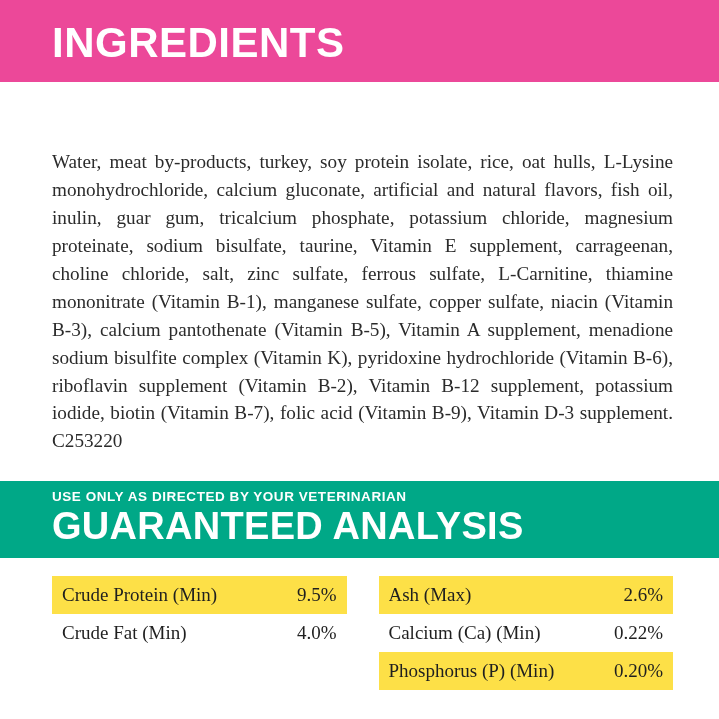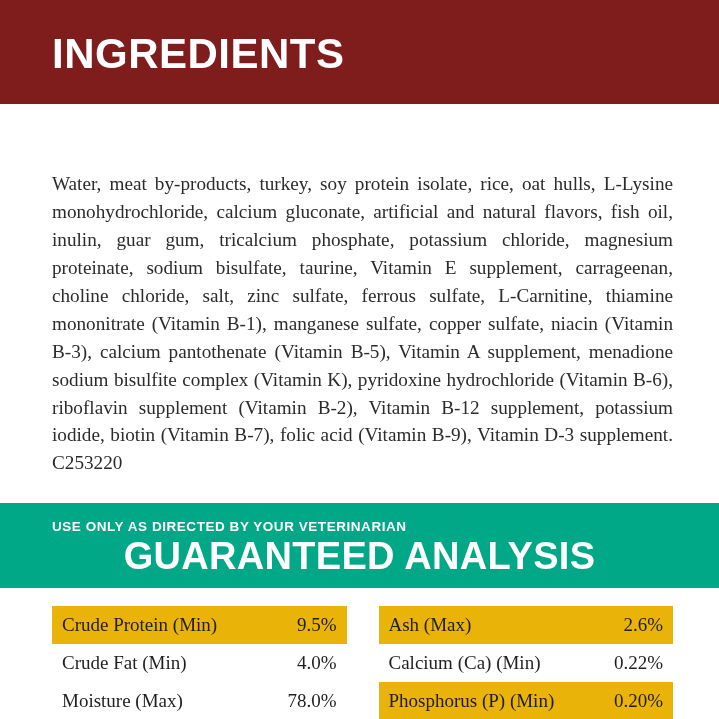--- a/index.html
+++ b/index.html
@@ -16,22 +16,22 @@
   .page {
     position: relative;
     width: 719px;
     height: 719px;
     background: #ffffff;
     box-sizing: border-box;
   }
 
   
   .ingredients-band {
-    background: #7f1d1d;
-    height: 104px;
+    background: #ec4899;
+    height: 82px;
     padding: 0 0 0 52px;
     display: flex;
     align-items: center;
   }
   .ingredients-title {
     color: #ffffff;
     font-size: 42px;
     font-weight: bold;
     letter-spacing: 0.5px;
     line-height: 1;
@@ -52,39 +52,38 @@
     text-align: justify;
     text-align-last: left;
     margin: 0;
     hyphens: none;
   }
 
   
   .ga-band {
     background: #00a887;
     margin-top: 18px;
-    padding: 16px 52px 12px 52px;
+    padding: 8px 52px 12px 52px;
   }
   .ga-kicker {
     color: #ffffff;
     font-size: 13.5px;
     font-weight: bold;
     letter-spacing: 0.55px;
     text-transform: uppercase;
     margin: 0 0 1px 0;
     line-height: 1.2;
   }
   .ga-title {
     color: #ffffff;
     font-size: 38px;
     font-weight: bold;
     letter-spacing: 0.3px;
     line-height: 1.05;
     margin: 0;
-    text-align: center;
   }
 
   
   .ga-tables {
     display: flex;
     padding: 18px 46px 0 52px;
     gap: 32px;
   }
   .ga-col {
     flex: 1 1 0;
@@ -95,21 +94,21 @@
     justify-content: space-between;
     align-items: center;
     font-family: "Liberation Serif", serif;
     font-size: 19px;
     color: #1f1f1f;
     padding: 7px 10px 8px 10px;
     box-sizing: border-box;
     height: 38px;
   }
   .ga-row.shaded {
-    background: #eab308;
+    background: #fde047;
   }
   .ga-row .nutrient {
     white-space: nowrap;
     overflow: hidden;
     text-overflow: ellipsis;
   }
   .ga-row .value {
     padding-left: 8px;
     white-space: nowrap;
     margin-left: 8px;
@@ -137,24 +136,20 @@
 
     <div class="ga-col">
       <div class="ga-row shaded">
         <span class="nutrient">Crude Protein (Min)</span>
         <span class="value">9.5%</span>
       </div>
       <div class="ga-row">
         <span class="nutrient">Crude Fat (Min)</span>
         <span class="value">4.0%</span>
       </div>
-      <div class="ga-row">
-        <span class="nutrient">Moisture (Max)</span>
-        <span class="value">78.0%</span>
-      </div>
     </div>
 
     <div class="ga-col">
       <div class="ga-row shaded">
         <span class="nutrient">Ash (Max)</span>
         <span class="value">2.6%</span>
       </div>
       <div class="ga-row">
         <span class="nutrient">Calcium (Ca) (Min)</span>
         <span class="value">0.22%</span>

